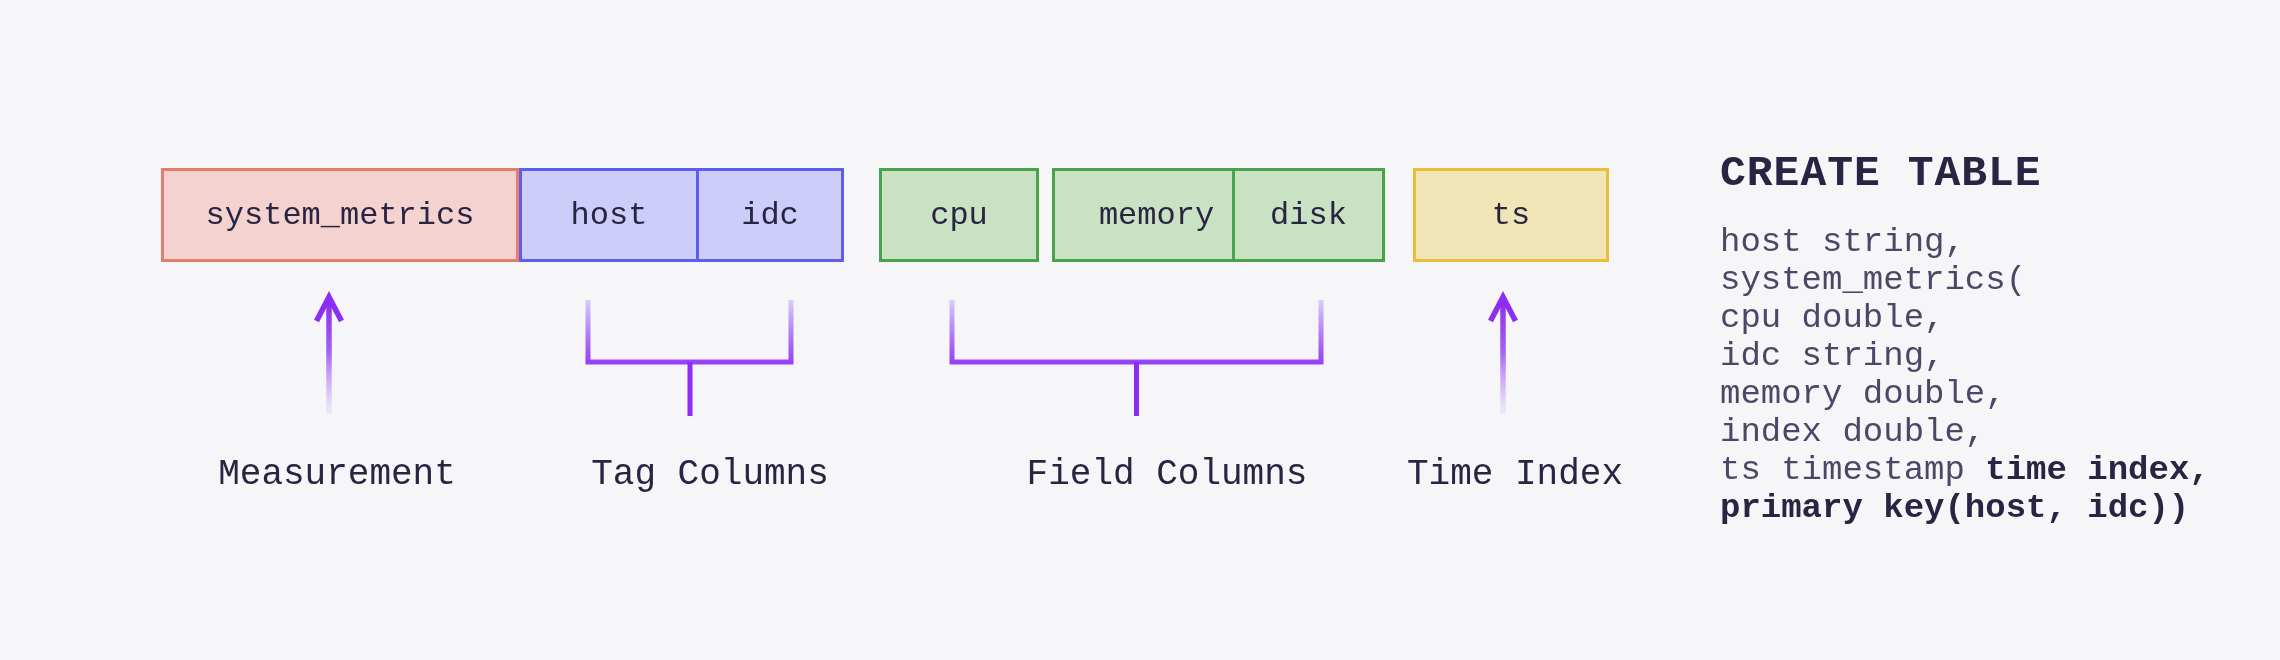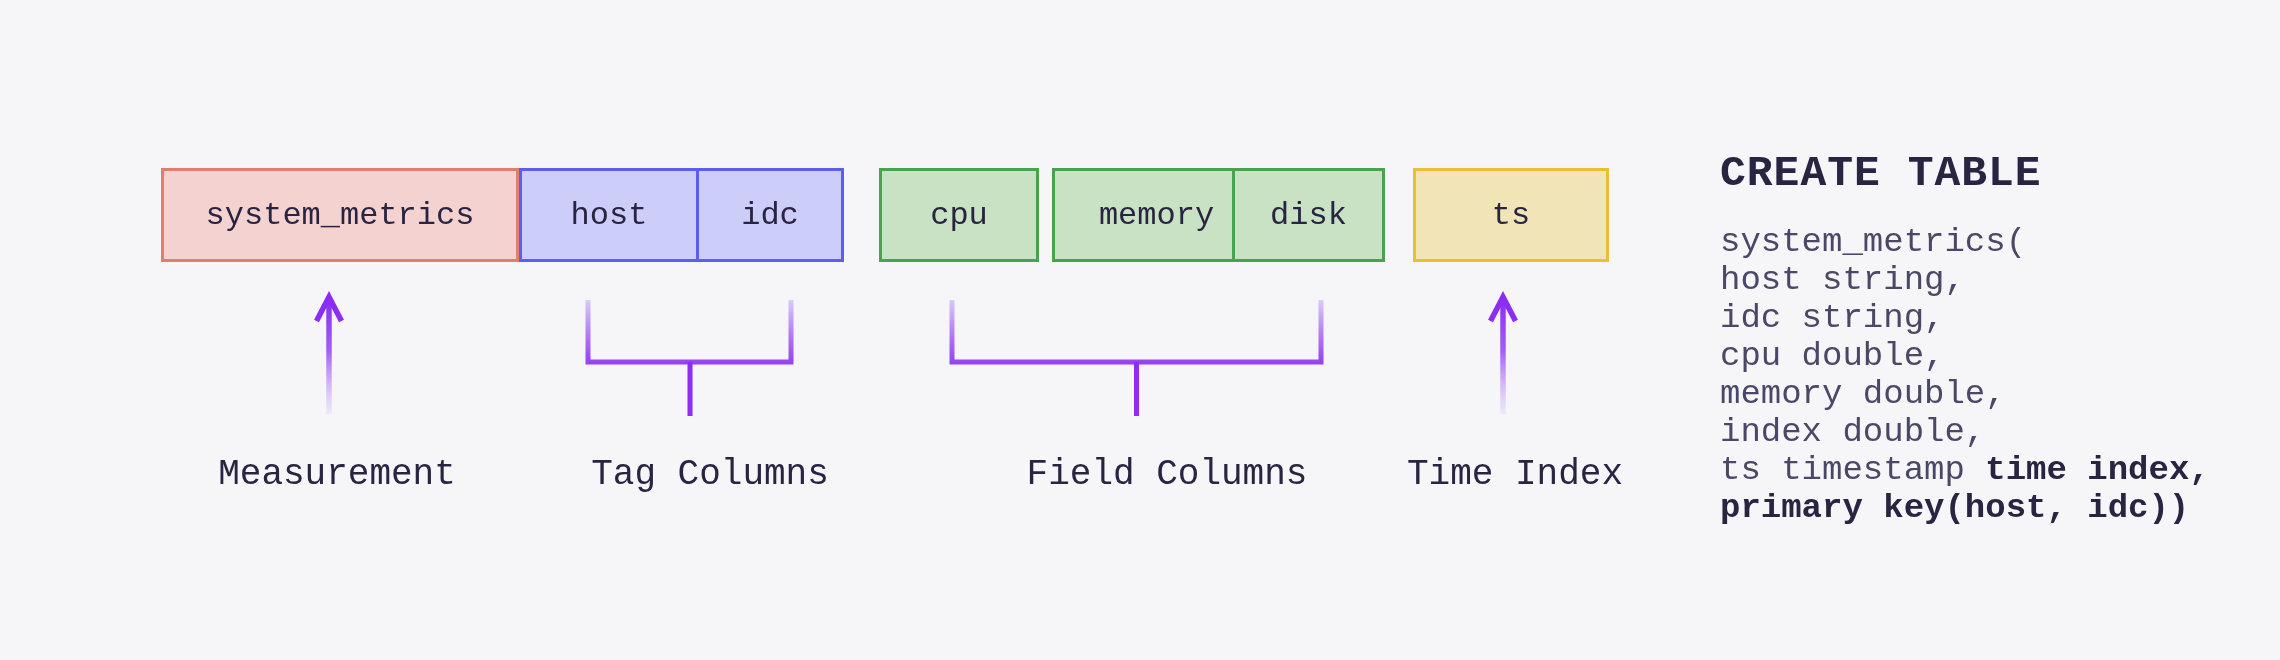--- a/index.html
+++ b/index.html
@@ -93,24 +93,24 @@
   <div id="annotation-row">
       <div class="annotation" style="left: 337px;">Measurement</div>
       <div class="annotation" style="left: 710px;">Tag Columns</div>
       <div class="annotation" style="left: 1167px;">Field Columns</div>
       <div class="annotation" style="left: 1515px;">Time Index</div>
     </div>
 
   <div class="sql">
     <div class="sql-title">CREATE TABLE</div>
     <div class="sql-body" id="sql-body">
+        <div class="sql-line"><span class="sql-seg">host string,</span></div>
         <div class="sql-line"><span class="sql-seg">system_metrics(</span></div>
-        <div class="sql-line"><span class="sql-seg">host string,</span></div>
+        <div class="sql-line"><span class="sql-seg">cpu double,</span></div>
         <div class="sql-line"><span class="sql-seg">idc string,</span></div>
-        <div class="sql-line"><span class="sql-seg">cpu double,</span></div>
         <div class="sql-line"><span class="sql-seg">memory double,</span></div>
         <div class="sql-line"><span class="sql-seg">index double,</span></div>
         <div class="sql-line"><span class="sql-seg">ts timestamp </span><span class="sql-seg bold">time index,</span></div>
         <div class="sql-line"><span class="sql-seg bold">primary key(host, idc))</span></div>
       </div>
   </div>
 
 </div>
 
 </body></html>

